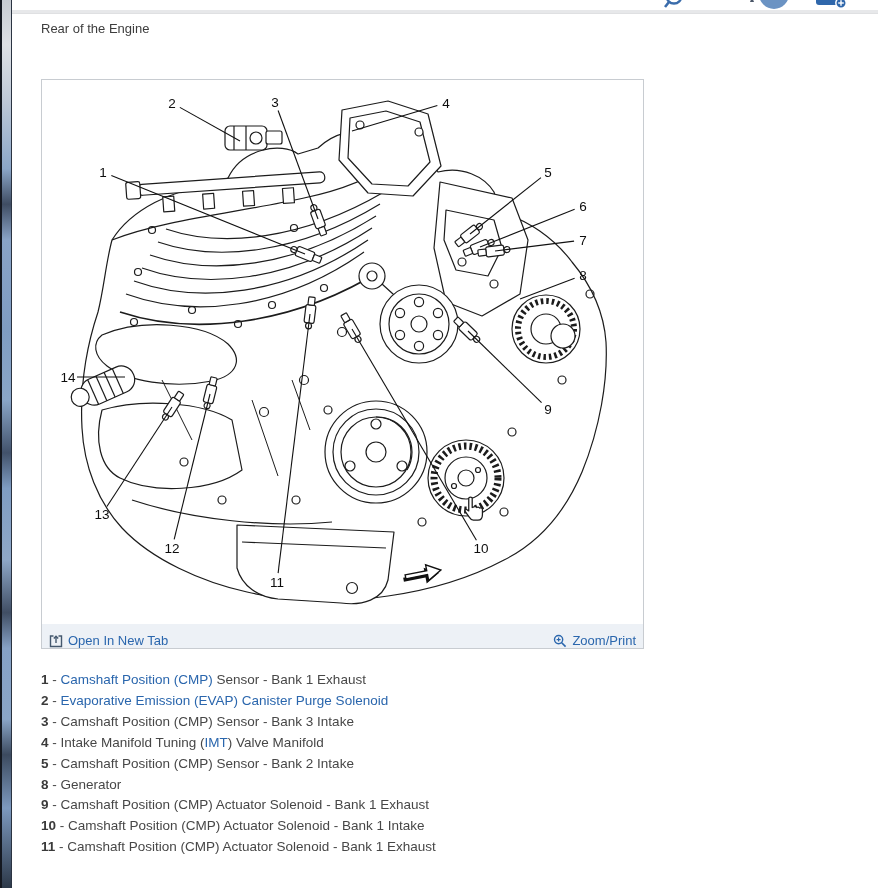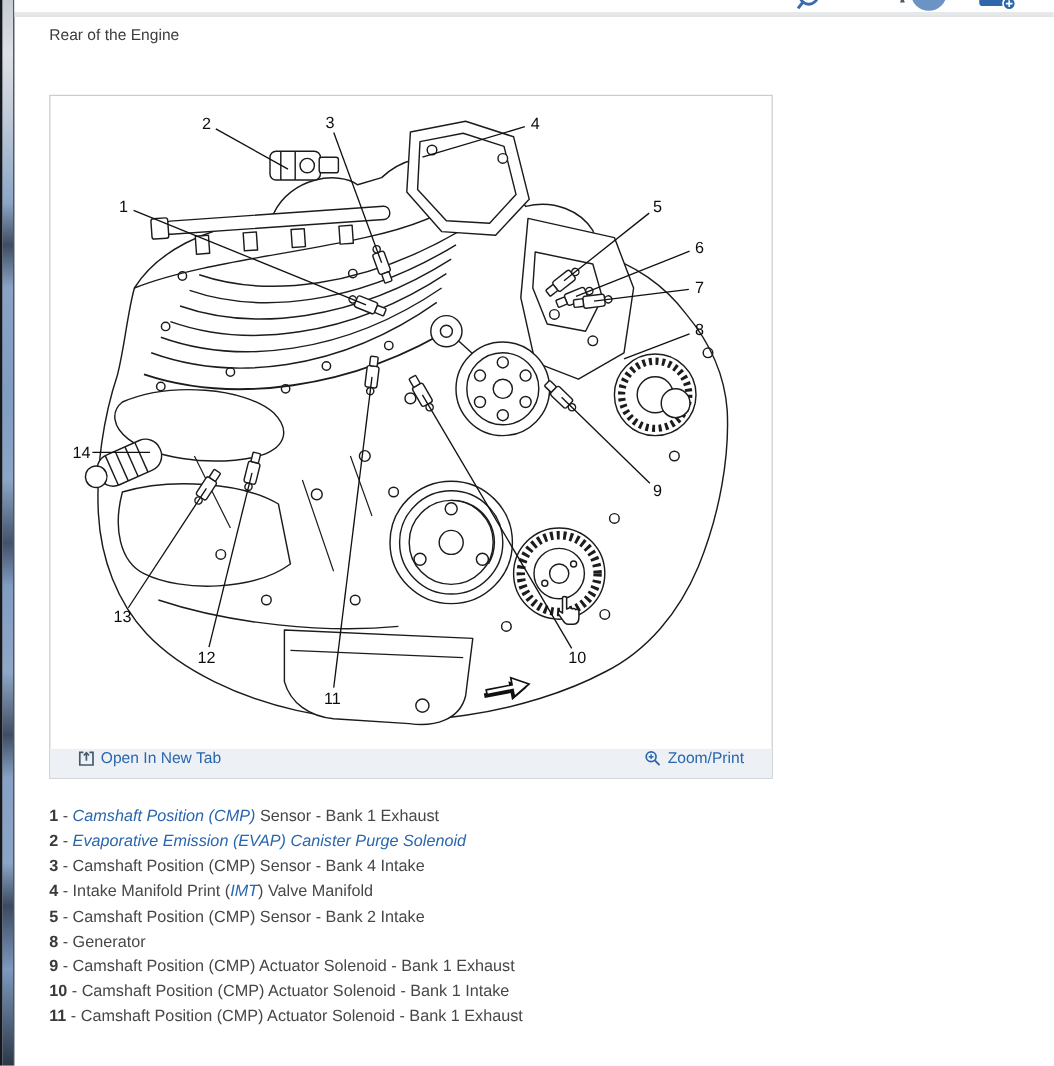--- a/index.html
+++ b/index.html
@@ -24,29 +24,29 @@
   .divider { position:absolute; left:12px; right:0; top:10px; height:4px;
              background:#e7e8ea; border-bottom:1px solid #dfe0e2; }
   
   .page-title { position:absolute; left:41px; top:21px; font-size:13px;
                 font-weight:normal; color:#3d3d3d; }
   
   .figure { position:absolute; left:41px; top:79px; width:603px; height:570px;
             border:1px solid #c8ccd1; background:#fff; }
   .figure .img-area { position:relative; width:601px; height:544px; cursor:pointer; }
   .figure .fig-footer { position:absolute; left:0; right:0; bottom:0; height:24px;
-            background:#edf1f6; display:flex; align-items:flex-start;
-            justify-content:space-between; padding:0 23px; }
+            background:#edf1f6; display:flex; align-items:flex-end;
+            justify-content:space-between; padding:0 7px; }
   .fig-link { display:flex; align-items:center; gap:5px; font-size:13px;
               color:#2a66ad; cursor:pointer; text-decoration:none; }
   
   .legend { position:absolute; left:41px; top:670px; width:620px; font-size:13.5px;
             color:#474747; line-height:20.9px; }
   .legend .num { font-weight:bold; color:#3a3a3a; }
-  .legend .lnk { color:#2a66ad; cursor:pointer;font-style:italic; }
+  .legend .lnk { color:#2a66ad; cursor:pointer; }
   svg text { font-family:"Liberation Sans", sans-serif; }
 </style>
 </head>
 <body>
 
 <div class="left-strip"></div>
 
 <div class="toolbar">
   <svg class="srch" width="24" height="24" viewBox="0 0 24 24">
     <circle cx="12" cy="10" r="7.5" fill="none" stroke="#3a6cab" stroke-width="2.4"></circle>
@@ -296,20 +296,20 @@
         <line x1="3.6" y1="5.6" x2="7.6" y2="5.6" stroke="#2a66ad" stroke-width="1.2"></line>
       </svg>
       <span>Zoom/Print</span>
     </a>
   </div>
 </div>
 
 <div class="legend" id="legend">
     <div><span class="num">1</span> - <span class="lnk">Camshaft Position (CMP)</span><span> Sensor - Bank 1 Exhaust</span></div>
     <div><span class="num">2</span> - <span class="lnk">Evaporative Emission (EVAP) Canister Purge Solenoid</span></div>
-    <div><span class="num">3</span> - <span>Camshaft Position (CMP) Sensor - Bank 4 Intake</span></div>
-    <div><span class="num">4</span> - <span>Intake Manifold Print (</span><span class="lnk">IMT</span><span>) Valve Manifold</span></div>
+    <div><span class="num">3</span> - <span>Camshaft Position (CMP) Sensor - Bank 3 Intake</span></div>
+    <div><span class="num">4</span> - <span>Intake Manifold Tuning (</span><span class="lnk">IMT</span><span>) Valve Manifold</span></div>
     <div><span class="num">5</span> - <span>Camshaft Position (CMP) Sensor - Bank 2 Intake</span></div>
     <div><span class="num">8</span> - <span>Generator</span></div>
     <div><span class="num">9</span> - <span>Camshaft Position (CMP) Actuator Solenoid - Bank 1 Exhaust</span></div>
     <div><span class="num">10</span> - <span>Camshaft Position (CMP) Actuator Solenoid - Bank 1 Intake</span></div>
     <div><span class="num">11</span> - <span>Camshaft Position (CMP) Actuator Solenoid - Bank 1 Exhaust</span></div>
   </div>
 
 </body></html>

